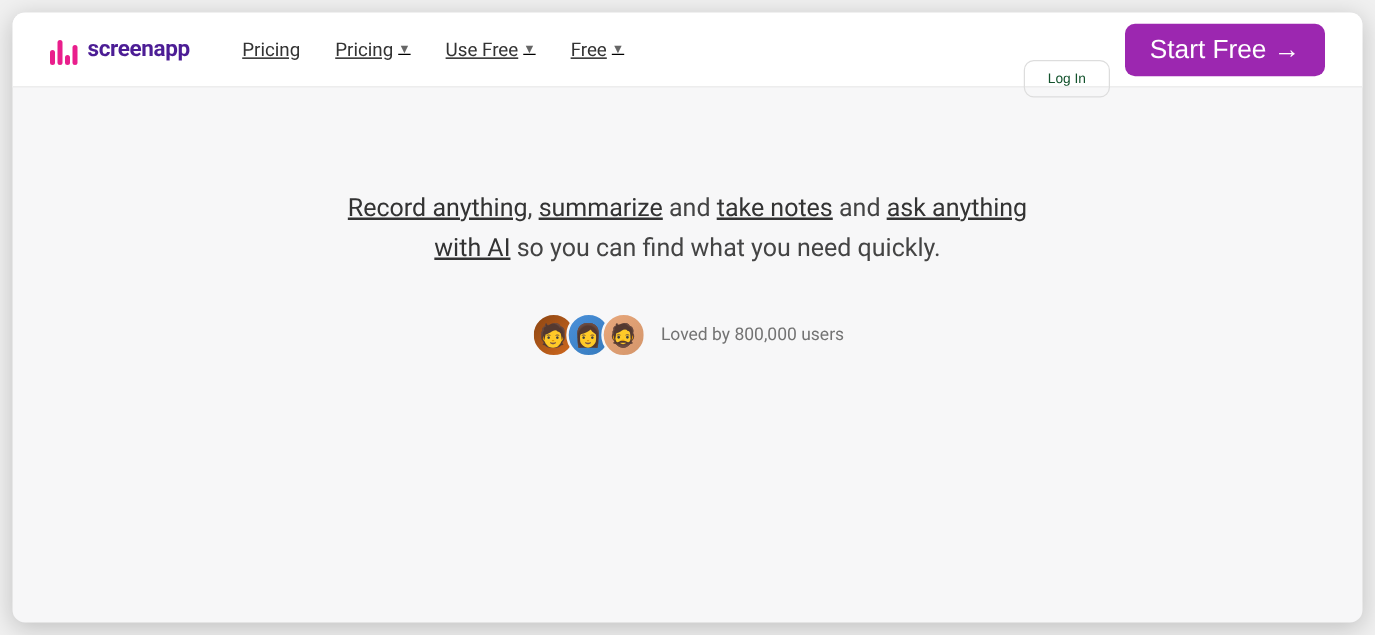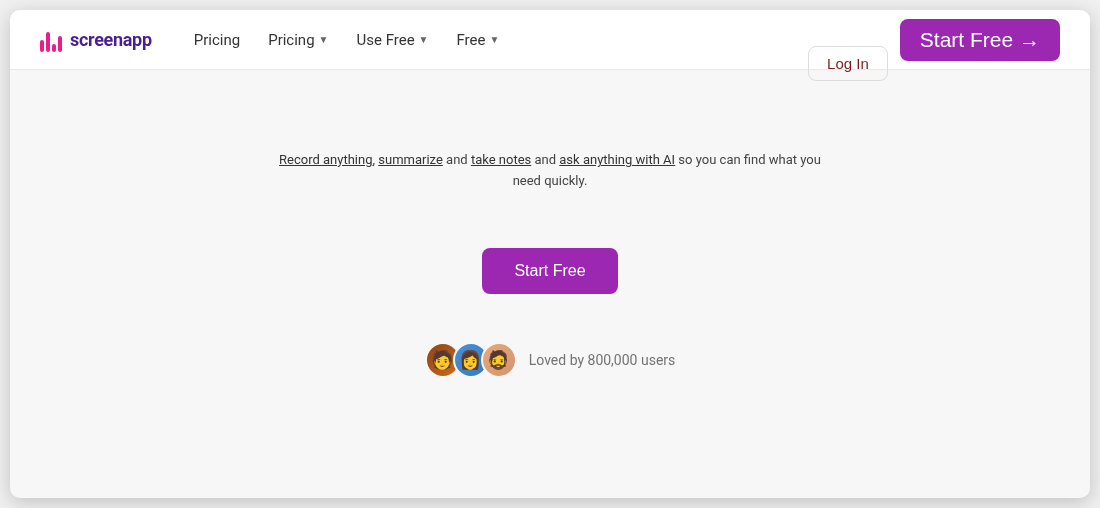--- a/index.html
+++ b/index.html
@@ -73,20 +73,21 @@
       font-size: 18px;
       font-weight: 700;
       color: #4c1d95;
       letter-spacing: -0.3px;
     }
 
     .nav-links {
       display: flex;
       align-items: flex-end;
       gap: 8px;
+      text-decoration: underline;
     }
 
     .nav-link {
       font-size: 15px;
       color: #333;
       text-decoration: none;
       padding: 6px 10px;
       border-radius: 6px;
       cursor: pointer;
       display: flex;
@@ -99,22 +100,22 @@
       color: #666;
     }
 
     .navbar-right {
       display: flex;
       align-items: center;
       gap: 12px;
     }
 
     .btn-login {
-      font-size: 15px;
-      color: #7f1d1d;
+      font-size: 11px;
+      color: #14532d;
       background: none;
       border: 1px solid #ddd;
       padding: 8px 18px;
       border-radius: 8px;
       cursor: pointer;
       margin-top: 47px;
     }
 
     .btn-start-free-nav {
       font-size: 21px;
@@ -146,25 +147,25 @@
       line-height: 1.15;
       margin-bottom: 24px;
       color: #e91e8c;
     }
 
     .hero-title .black-text {
       color: #1a1a2e;
     }
 
     .hero-subtitle {
-      font-size: 13px;
+      font-size: 20px;
       color: #444;
       max-width: 560px;
       line-height: 1.6;
-      margin-bottom: 56px;
+      margin-bottom: 36px;
     }
 
     .hero-subtitle a {
       color: #333;
       text-decoration: underline;
     }
 
     .btn-start-free-hero {
       font-size: 16px;
       color: #fff;
@@ -272,21 +273,20 @@
 
   <main class="hero">
 
     <p class="hero-subtitle">
       <a href="#">Record anything</a><span>,</span>
       <a href="#">summarize</a><span> and </span>
       <a href="#">take notes</a><span> and </span>
       <a href="#">ask anything with AI</a><span> so you can find what you need quickly.</span>
     </p>
 
-    <button class="btn-start-free-hero">Start Free</button>
 
     <div class="social-proof">
       <div class="avatars">
         <div class="avatar avatar-1">
           <div class="avatar-face">🧑</div>
         </div>
         <div class="avatar avatar-2">
           <div class="avatar-face">👩</div>
         </div>
         <div class="avatar avatar-3">

